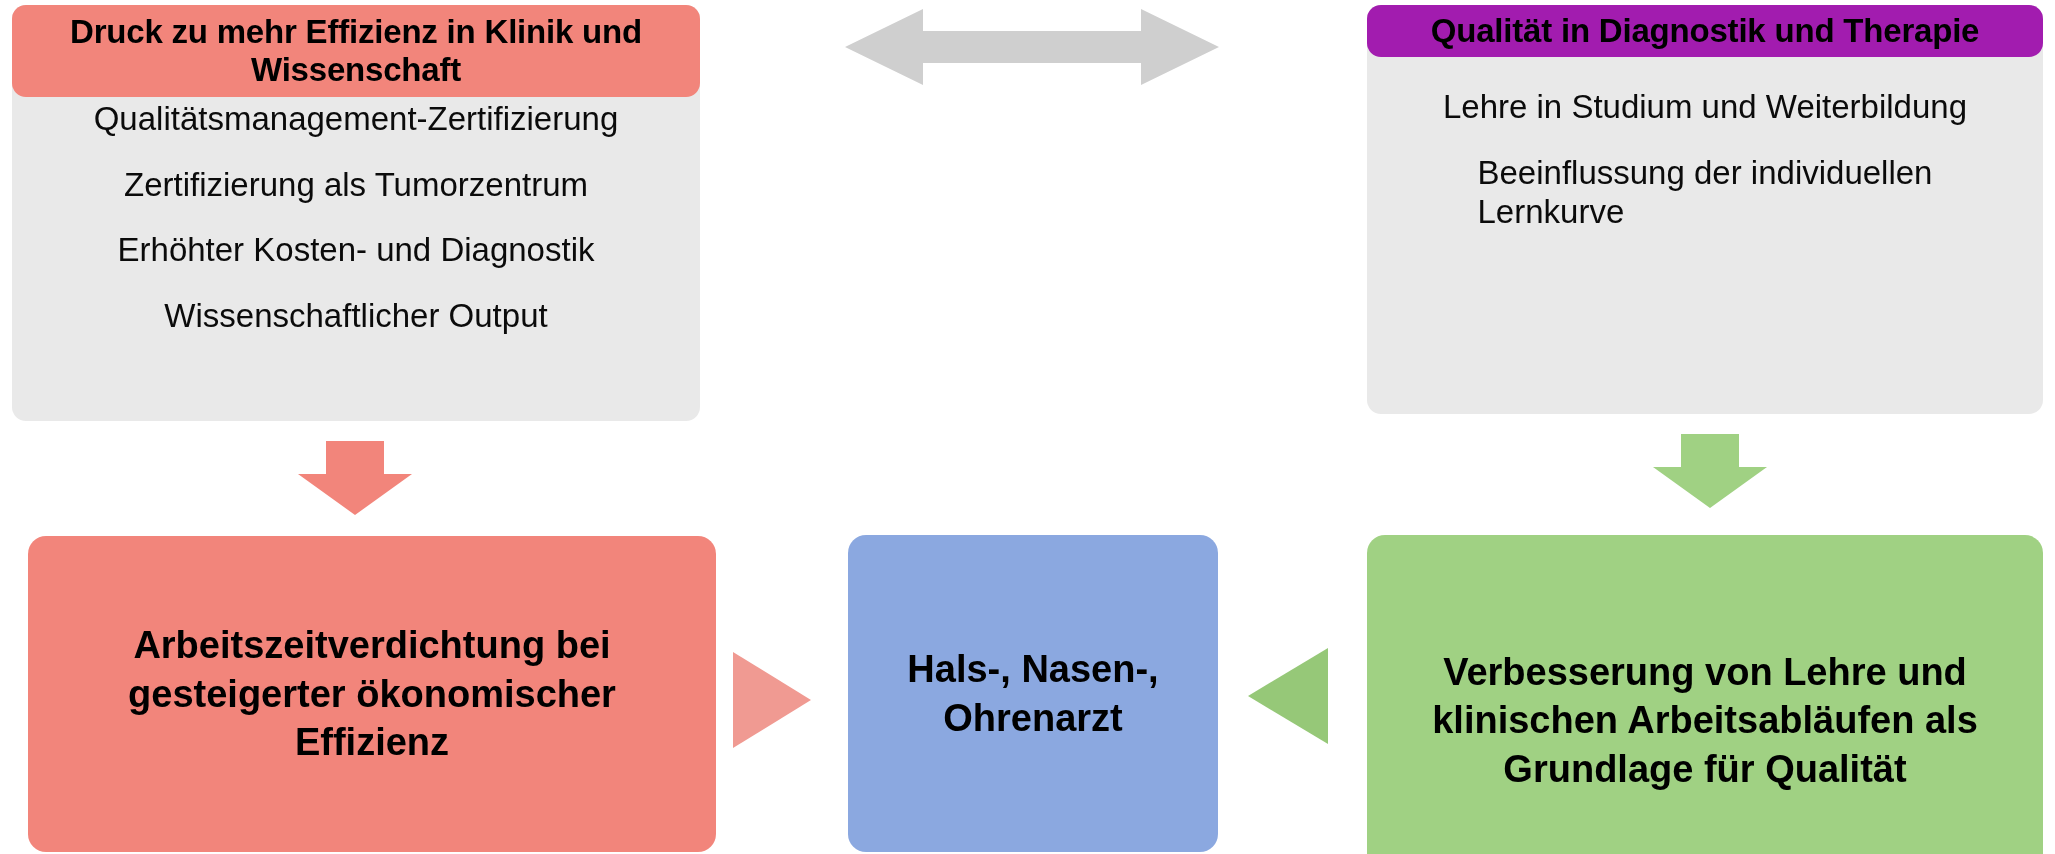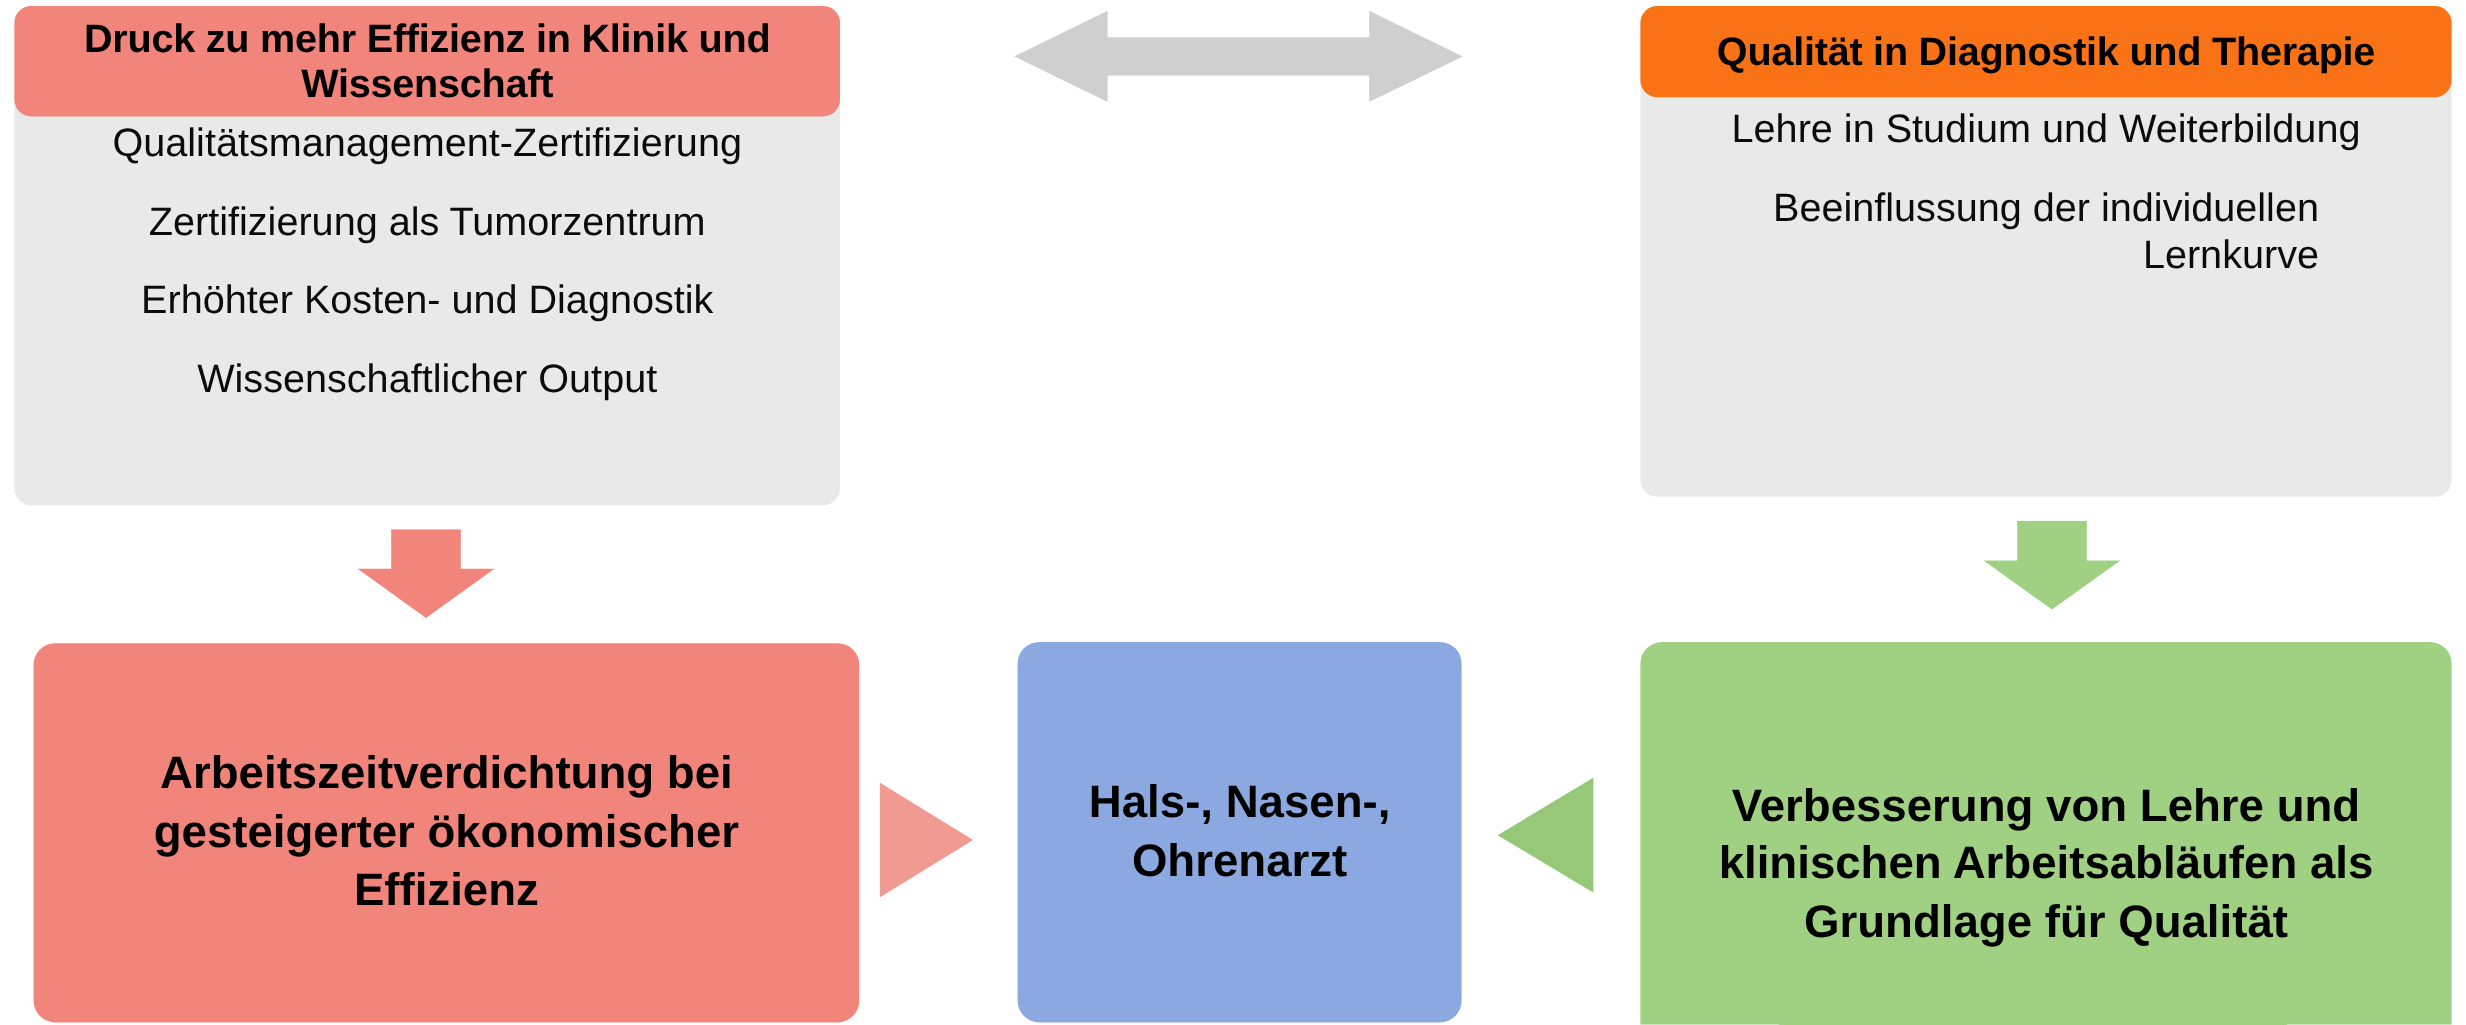--- a/index.html
+++ b/index.html
@@ -48,32 +48,32 @@
     position: absolute;
     left: 0;
     width: 100%;
     box-sizing: border-box;
     display: flex;
     flex-direction: column;
     align-items: center;
     justify-content: flex-start;
   }
   .panel-item {
-    text-align: right;
+    text-align: left;
     font-size: 33px;
     line-height: 1.2;
     color: #0b0b0b;
     white-space: pre-line;
   }
 
   #panel-left  { left: 12px;  top: 5px; width: 688px; height: 416px; }
   #panel-right { left: 1367px; top: 5px; width: 676px; height: 409px; }
 
   #panel-left .panel-header  { background: #f2857b; }
-  #panel-right .panel-header { background: #f97316; height: 76px; }
+  #panel-right .panel-header { background: #a21caf; height: 52px; }
 
   #panel-left .panel-body  { top: 94px; }
   #panel-right .panel-body { top: 82px; }
 
   #panel-left .panel-item  { margin-bottom: 26px; }
   #panel-right .panel-item { margin-bottom: 26px; }
 
   
   .box {
     position: absolute;

